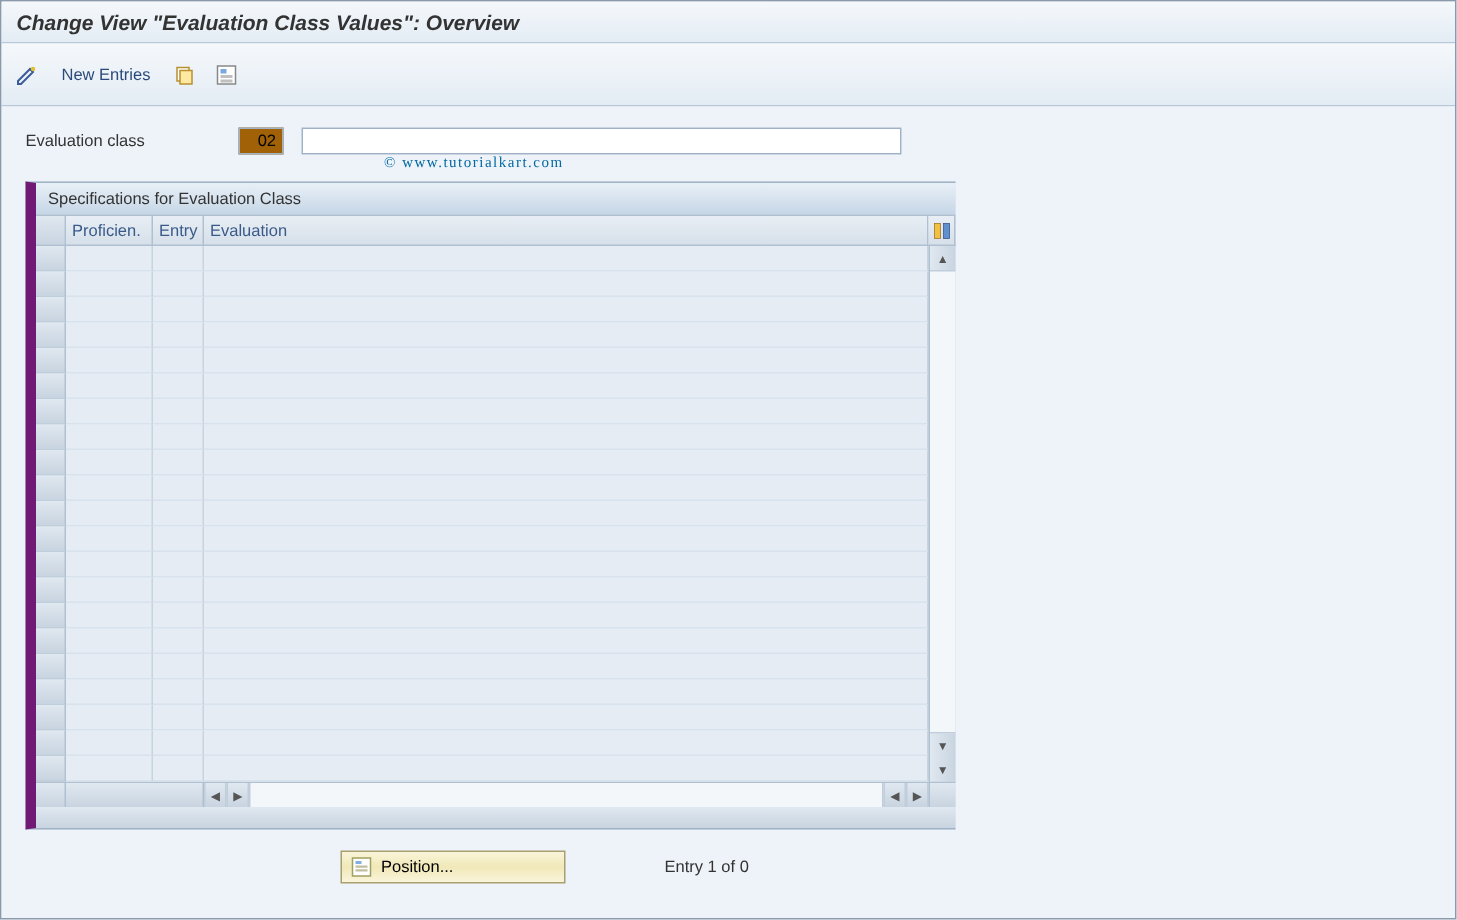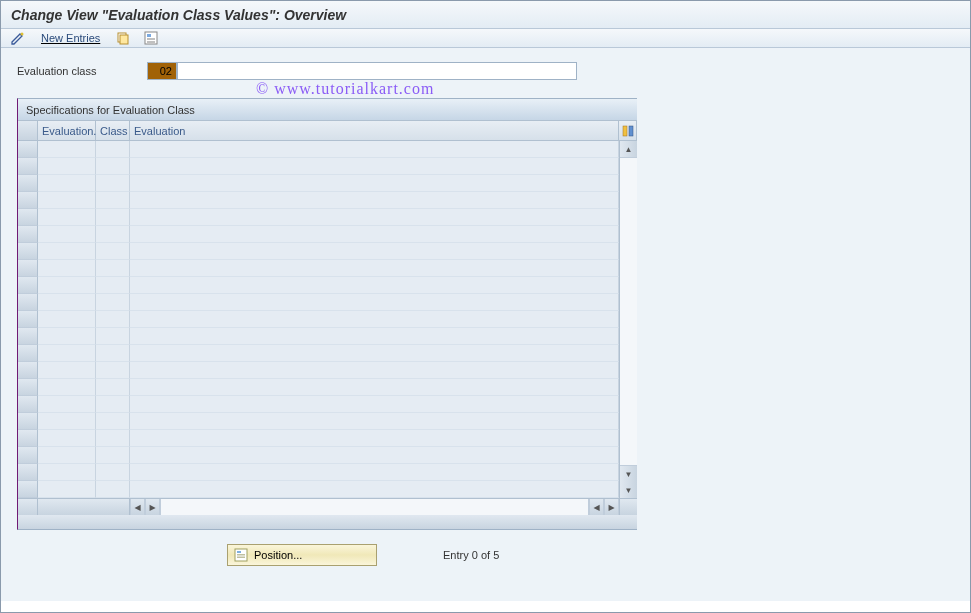--- a/index.html
+++ b/index.html
@@ -1,32 +1,32 @@
 <!DOCTYPE html>
 <html><head>
 <meta charset="utf-8">
 <style>
   * { box-sizing: border-box; margin: 0; padding: 0; }
   body { font-family: Arial, sans-serif; font-size: 11px; background: #fff; width: 971px; height: 613px; overflow: hidden; border: 1px solid #8a9aac; }
   
   .header-bar { background: linear-gradient(#f5f8fb, #e3ecf4); height: 28px; border-bottom: 1px solid #b9c8d8; display: flex; align-items: center; padding: 0 10px; }
   .header-title { font-weight: bold; font-style: italic; font-size: 14px; color: #333; }
   
-  .toolbar { background: linear-gradient(#f5f8fb, #e3ecf4); height: 19px; border-bottom: 1px solid #b9c8d8; display: flex; align-items: center; padding: 0 6px; gap: 6px; text-decoration: underline; }
+  .toolbar { background: linear-gradient(#f5f8fb, #e3ecf4); height: 42px; border-bottom: 1px solid #b9c8d8; display: flex; align-items: center; padding: 0 6px; gap: 6px; }
   .tool-btn { width: 22px; height: 22px; display: flex; align-items: center; justify-content: center; cursor: pointer; }
   .tool-btn.text { width: auto; padding: 0 6px; font-size: 11px; color: #2a4a7a; }
   
   .content { background: #edf3f8; padding: 14px 16px; height: calc(100% - 58px); position: relative; }
   
-  .field-row { display: flex; align-items: center; gap: 0; margin-bottom: 18px; }
+  .field-row { display: flex; align-items: center; gap: 12px; margin-bottom: 18px; }
   .field-label { font-size: 11px; color: #333; min-width: 130px; }
   .field-input-short { width: 30px; height: 18px; border: 1px solid #9fb2c6; background: #a16207; text-align: right; padding: 0 4px; font-size: 11px; }
   .field-input-long { flex: 1; max-width: 400px; height: 18px; border: 1px solid #9fb2c6; background: #fff; padding: 0 4px; font-size: 11px; }
   
-  .grid-box { border-top: 1px solid #9fb2c6; border-bottom: 1px solid #9fb2c6; border-left: 1px solid #701a75; width: 620px; background: #d6e2ed; }
+  .grid-box { border-top: 1px solid #9fb2c6; border-bottom: 1px solid #9fb2c6; border-left: 7px solid #701a75; width: 620px; background: #d6e2ed; }
   .grid-title-bar { height: 22px; background: linear-gradient(#e8f0f7, #c6d6e6); border-bottom: 1px solid #b0c0d0; display: flex; align-items: center; padding: 0 8px; font-size: 11px; color: #333;}
   
   .grid-header-row { display: flex; height: 20px; background: linear-gradient(#e8eef4, #d6e0ea); }
   .grid-header-cell { border-right: 1px solid #b0c0d0; border-bottom: 1px solid #b0c0d0; display: flex; align-items: center; padding: 0 4px; font-size: 11px; color: #3a5a8a; background: linear-gradient(#e8eef4, #d6e0ea); }
   .col-sel { width: 20px; background: linear-gradient(#e0e8f0, #c8d4e0); }
   .col-prof { width: 58px; }
   .col-info { width: 34px; }
   .col-desc { flex: 1; border-right: 1px solid #b0c0d0; }
   .col-settings { width: 18px; justify-content: center; padding: 0; }
   
@@ -49,21 +49,21 @@
   .hscroll-btn { width: 15px; height: 100%; display: flex; align-items: center; justify-content: center; font-size: 8px; color: #555; cursor: pointer; background: linear-gradient(#e0e8f0, #c8d4e0); border-left:1px solid #c0cddb; border-right:1px solid #c0cddb;}
   .hscroll-end { width: 18px; border-left: 1px solid #b0c0d0;}
 
   .grid-bottom-pad { height: 14px; background: linear-gradient(#e0e8f0, #c8d4e0);}
   
   .footer-row { display: flex; align-items: center; gap: 66px; margin-top: 14px; padding-left: 210px; }
   .position-btn { width: 150px; height: 22px; border: 1px solid #a9a070; background: linear-gradient(#faf5da,#f0e8b8,#faf5da); display: flex; align-items: center; gap: 6px; padding: 0 6px; cursor: pointer; font-size: 11px; }
   .position-icon { width: 14px; height: 14px; display:flex; align-items:center; justify-content:center; }
   .entry-text { font-size: 11px; color: #333; }
   
-  .watermark { position: absolute; left: 255px; top: 32px; font-size: 16px; color: #8b5cf6; letter-spacing: 1px; pointer-events:none; font-family: Georgia, serif;}
+  .watermark { position: absolute; left: 255px; top: 32px; font-size: 10px; color: #0369a1; letter-spacing: 1px; pointer-events:none; font-family: Georgia, serif;}
 
   
   svg { display: block; }
 </style>
 </head>
 <body>
 
 <div class="header-bar">
   <span class="header-title">Change View "Evaluation Class Values": Overview</span>
 </div>
@@ -99,22 +99,22 @@
   <div class="field-row">
     <span class="field-label">Evaluation class</span>
     <input class="field-input-short" readonly="" value="02" style="">
     <input class="field-input-long" readonly="" value="" style="">
   </div>
 
   <div class="grid-box">
     <div class="grid-title-bar">Specifications for Evaluation Class</div>
     <div class="grid-header-row">
       <div class="grid-header-cell col-sel"></div>
-      <div class="grid-header-cell col-prof">Evaluation.</div>
-      <div class="grid-header-cell col-info">Class</div>
+      <div class="grid-header-cell col-prof">Proficien.</div>
+      <div class="grid-header-cell col-info">Entry</div>
       <div class="grid-header-cell col-desc">Evaluation</div>
       <div class="grid-header-cell col-settings">
         <svg width="12" height="12">
             <rect x="1" y="1" width="4" height="10" fill="#f0c040" stroke="#a07020" stroke-width="0.5"></rect>
             <rect x="7" y="1" width="4" height="10" fill="#6090d0" stroke="#305080" stroke-width="0.5"></rect>
           </svg>
       </div>
     </div>
     <div class="grid-body">
       <div class="grid-rows-container" id="grid-rows">
@@ -270,15 +270,15 @@
       <span class="position-icon">
         <svg width="14" height="14">
             <rect x="1" y="1" width="12" height="12" fill="#fff" stroke="#a0a060"></rect>
             <rect x="3" y="3" width="4" height="2" fill="#80b0e0"></rect>
             <rect x="3" y="6" width="8" height="1.5" fill="#c0c0a0"></rect>
             <rect x="3" y="8.5" width="8" height="1.5" fill="#c0c0a0"></rect>
           </svg>
       </span>
       <span>Position...</span>
     </div>
-    <span class="entry-text">Entry 0 of 5</span>
+    <span class="entry-text">Entry 1 of 0</span>
   </div>
 </div>
 
 </body></html>

